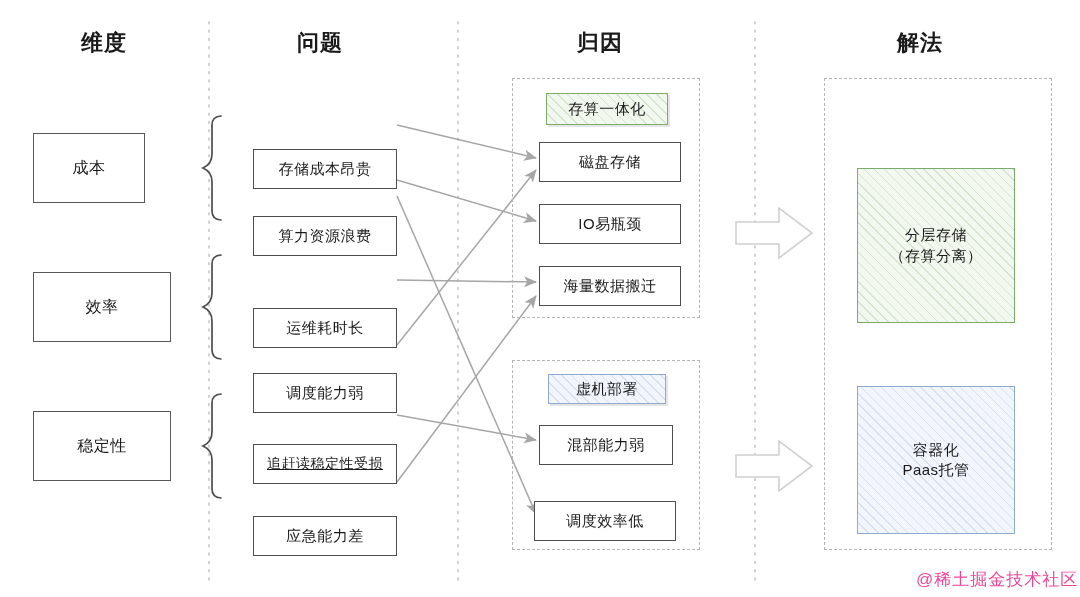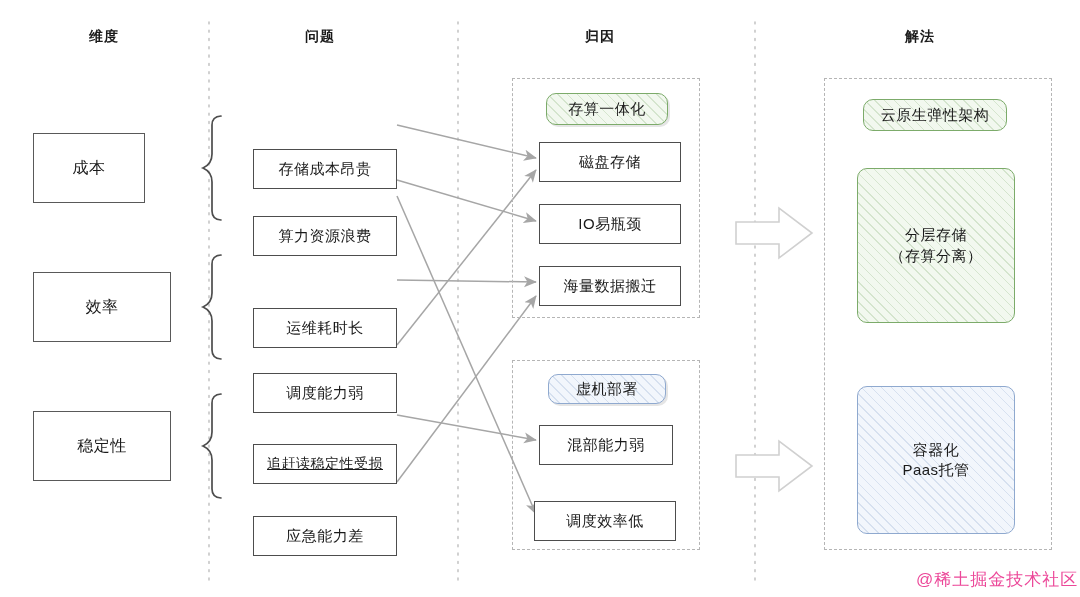--- a/index.html
+++ b/index.html
@@ -11,21 +11,21 @@
     position:relative;
   }
   #stage{position:absolute;left:0;top:0;width:1080px;height:597px;}
 
   
   #edges{position:absolute;left:0;top:0;width:1080px;height:597px;pointer-events:none;}
 
   
   .col-title{
     position:absolute;
-    font-size:14px;font-weight:bold;color:#1a1a1a;
+    font-size:22px;font-weight:bold;color:#1a1a1a;
     letter-spacing:1px;
     white-space:nowrap;
     transform:translateX(-50%);
   }
 
   
   .pbox{
     position:absolute;
     box-sizing:border-box;
     background:#ffffff;
@@ -50,21 +50,20 @@
   
   .hbox{
     position:absolute;
     box-sizing:border-box;
     display:flex;align-items:center;justify-content:center;
     text-align:center;
     font-size:15px;color:#1a1a1a;
     white-space:pre-line;
     line-height:1.35;
     letter-spacing:.5px;
-    border-radius:10px;
   }
   .hbox.green{
     border:1.4px solid #7cab6a;
     background-color:#f2f8ef;
     background-image:repeating-linear-gradient(45deg,
         rgba(124,171,106,.25) 0px, rgba(124,171,106,.25) 1px,
         rgba(255,255,255,0) 1px, rgba(255,255,255,0) 7px);
   }
   .hbox.blue{
     border:1.4px solid #8fa9cf;
@@ -152,21 +151,20 @@
   <div class="pbox cause-box" style="left:539px;top:142px;width:142px;height:40px;">磁盘存储</div>
   <div class="pbox cause-box" style="left:539px;top:204px;width:142px;height:40px;">IO易瓶颈</div>
   <div class="pbox cause-box" style="left:539px;top:266px;width:142px;height:40px;">海量数据搬迁</div>
 
   <div class="group" style="left:512px;top:360px;width:188px;height:190px;"></div>
   <div class="hbox blue shadowed" style="left:548px;top:374px;width:118px;height:30px;">虚机部署</div>
   <div class="pbox cause-box" style="left:539px;top:425px;width:134px;height:40px;">混部能力弱</div>
   <div class="pbox cause-box" style="left:534px;top:501px;width:142px;height:40px;">调度效率低</div>
 
   <div class="group" style="left:824px;top:78px;width:228px;height:472px;"></div>
-  <div class="hbox green" style="left:863px;top:99px;width:144px;height:32px;">云原生弹性架构</div>
   <div class="hbox blue" style="left:857px;top:386px;width:158px;height:148px;">容器化
 Paas托管</div>
   <div class="hbox green" style="left:857px;top:168px;width:158px;height:155px;">分层存储
 （存算分离）</div>
 
   <div class="watermark" style="left:916px;top:568px;">@稀土掘金技术社区</div>
 
 </div>
 
 </body></html>

